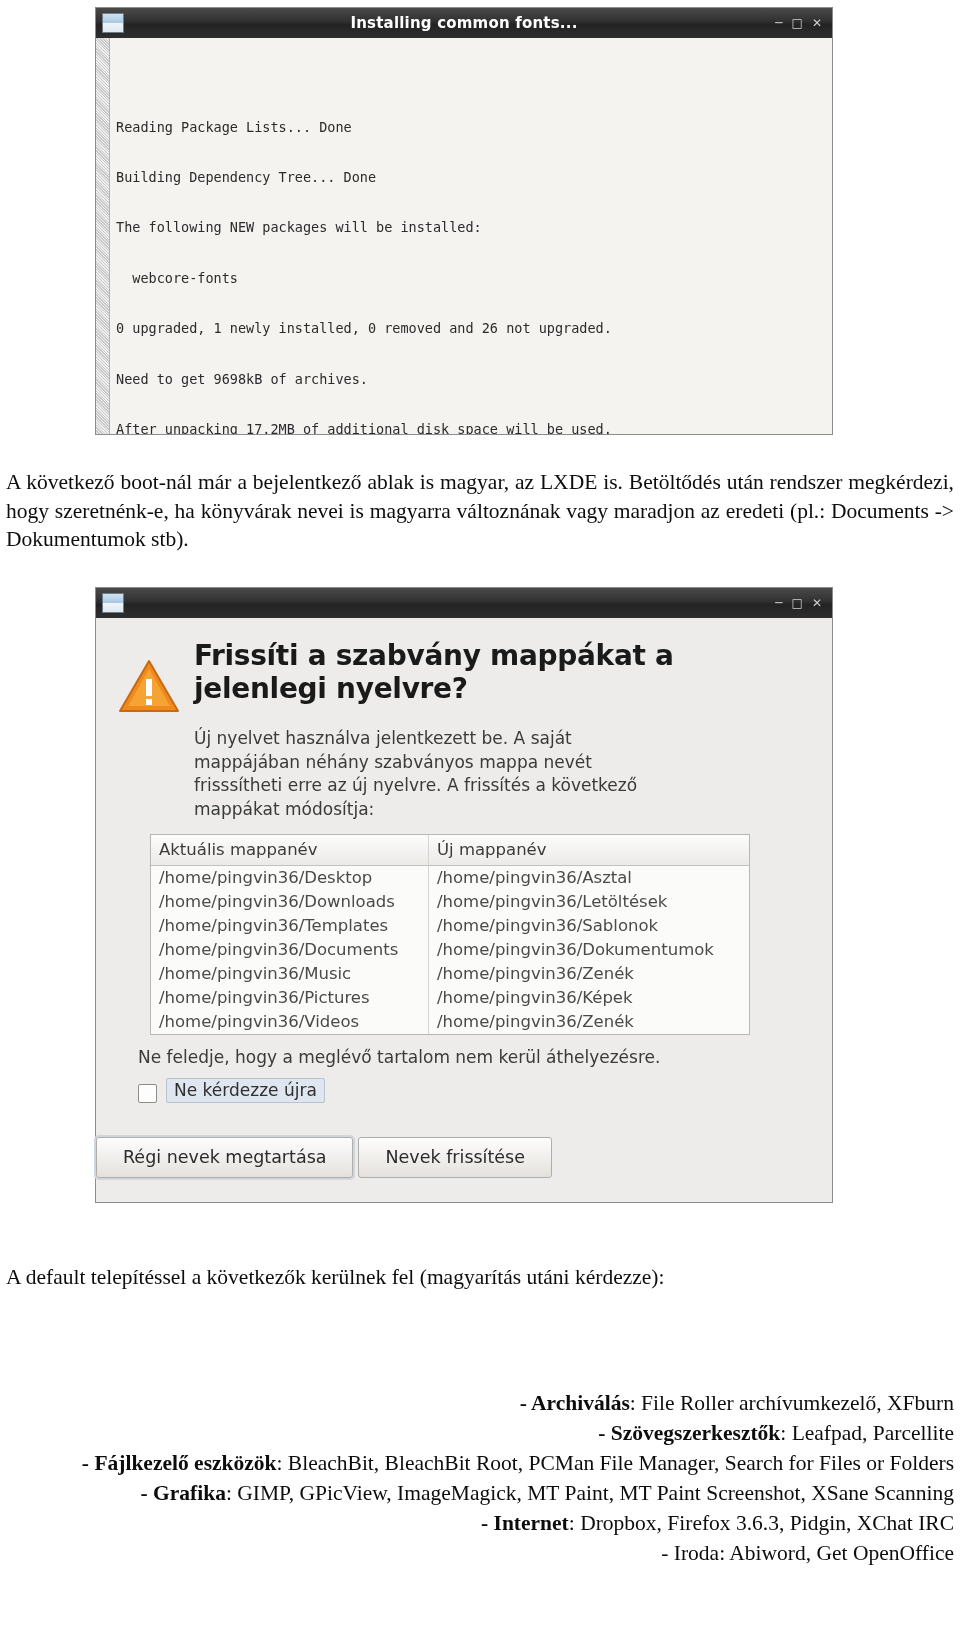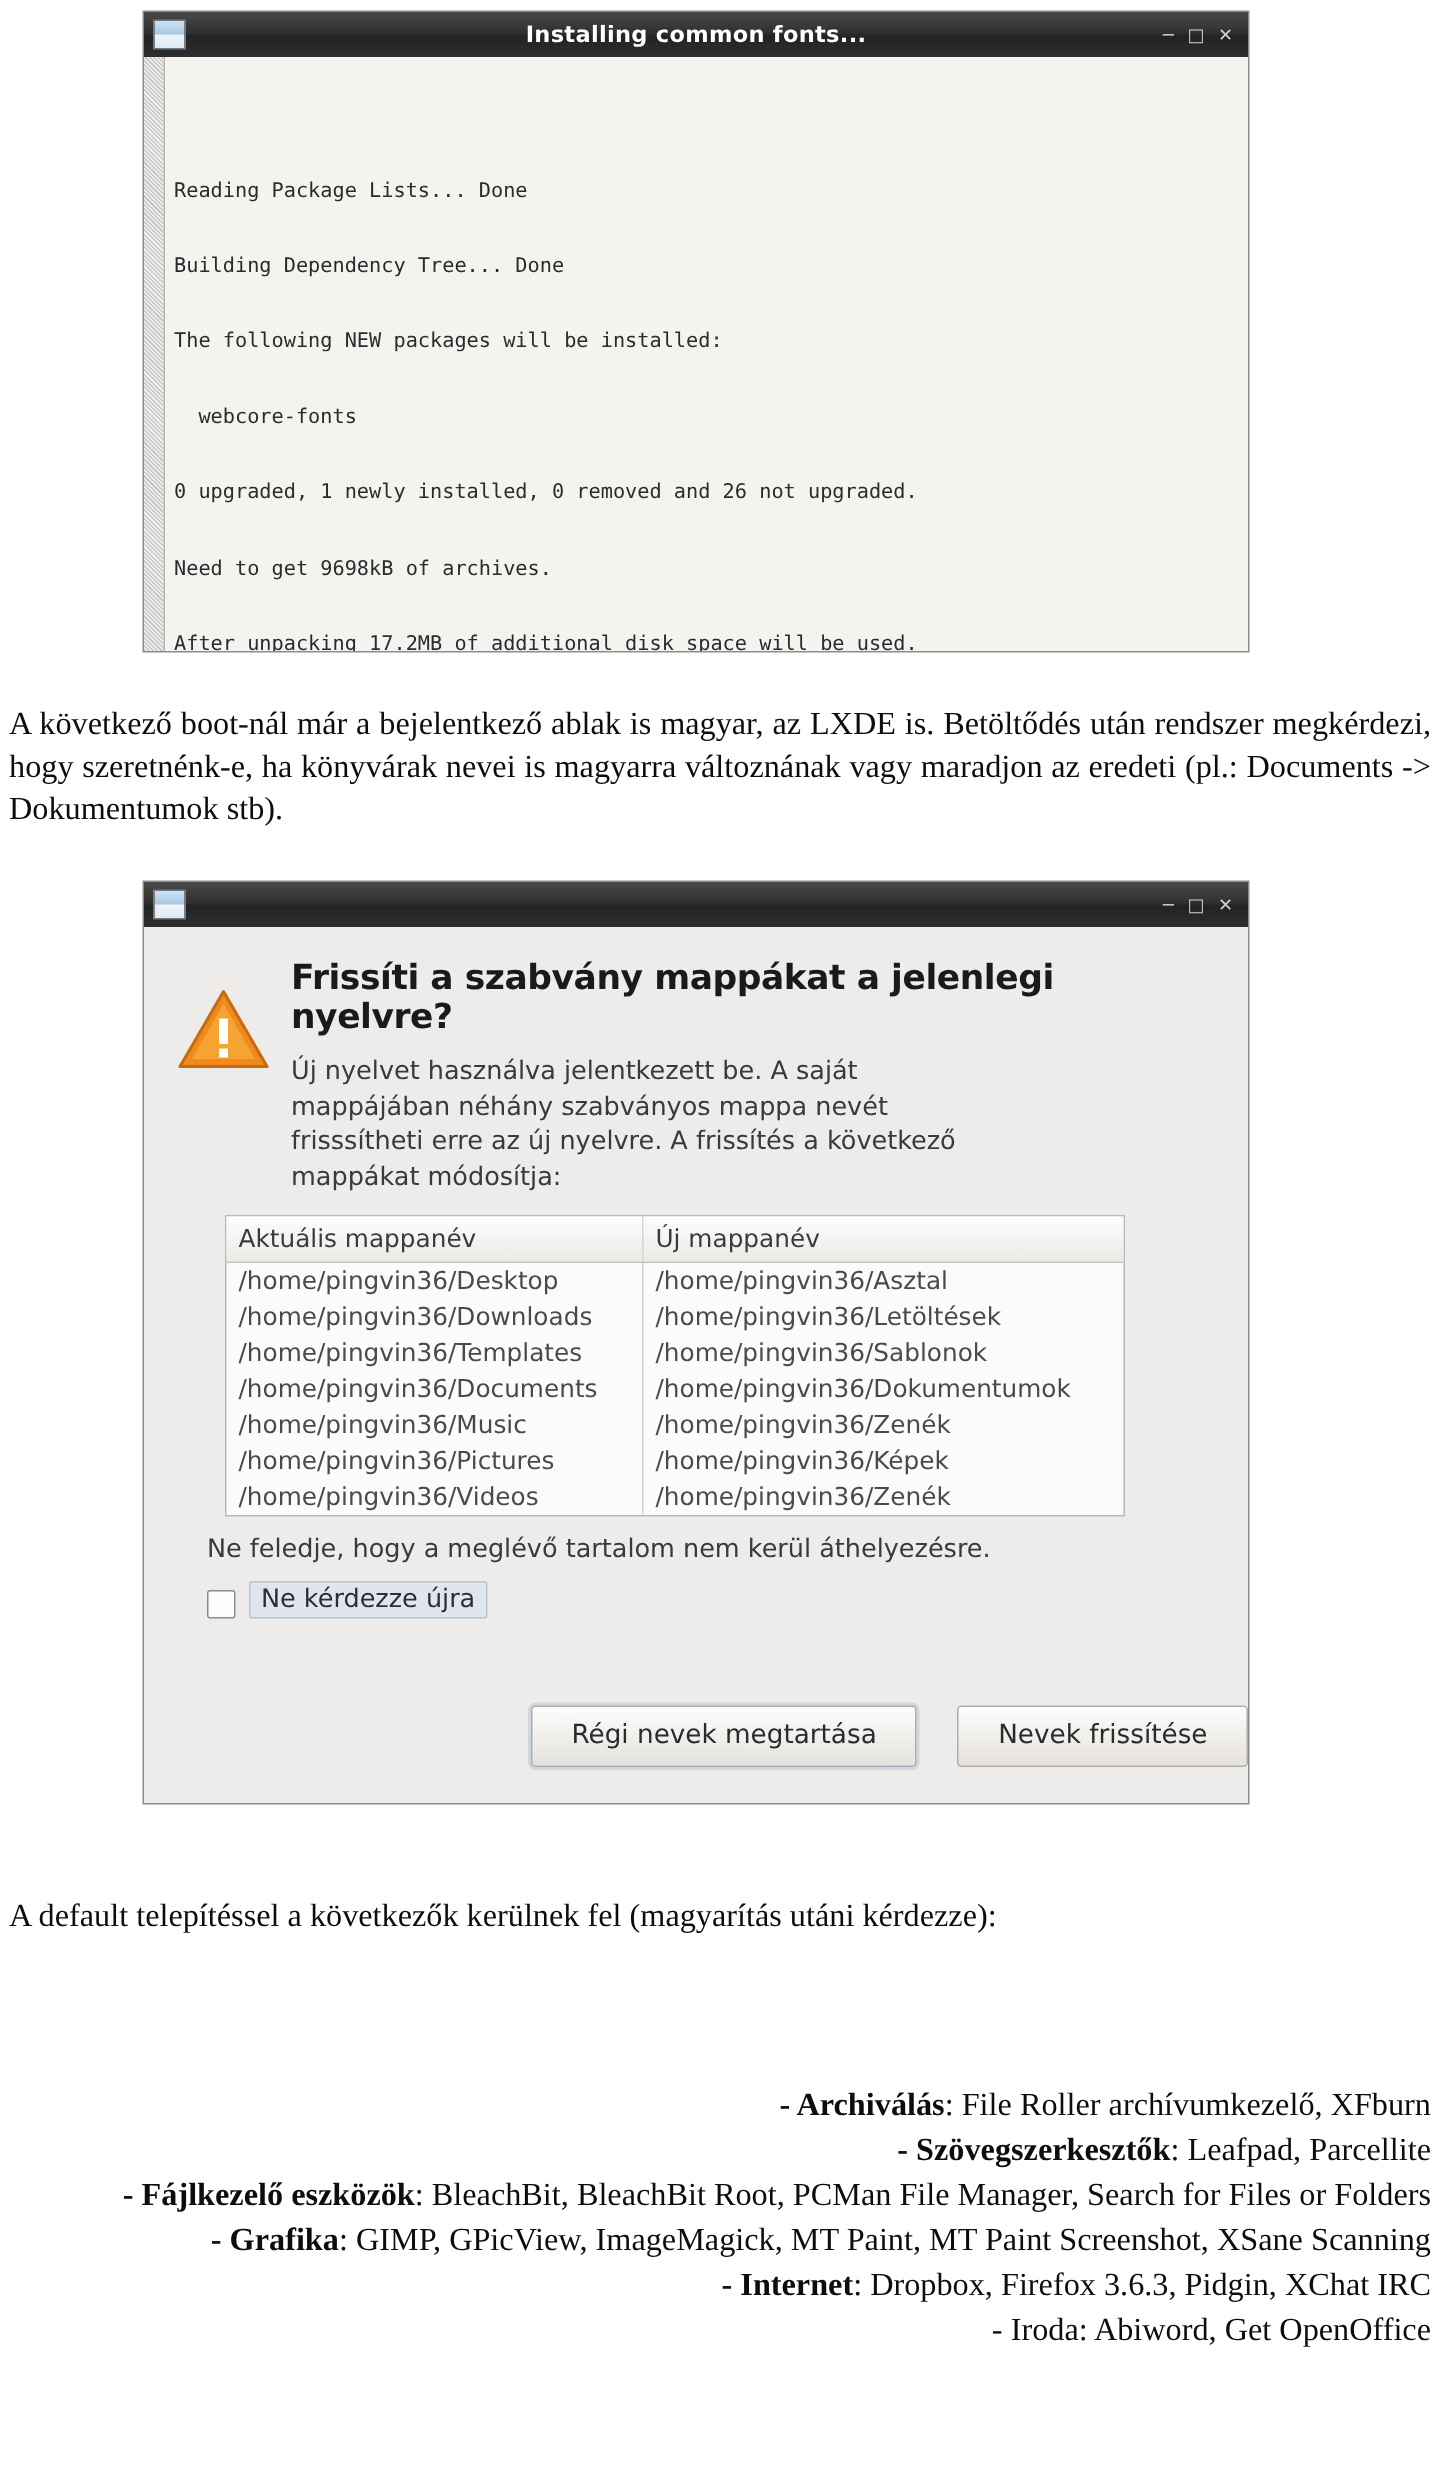--- a/index.html
+++ b/index.html
@@ -170,23 +170,23 @@
   }
   .warn-icon {
     width: 62px;
     flex: 0 0 62px;
     padding-top: 22px;
   }
   .dlg-maintext { flex: 1 1 auto; }
   .dlg-heading {
     font-family: "DejaVu Sans", sans-serif;
     font-weight: bold;
-    font-size: 23px;
+    font-size: 28px;
     color: #1a1a1a;
-    margin: 3px 0 12px 0;
+    margin: 3px 0 22px 0;
     letter-spacing: -0.3px;
   }
   .dlg-desc {
     font-family: "DejaVu Sans", sans-serif;
     font-size: 17px;
     line-height: 23.5px;
     color: #3a3a3a;
     max-width: 470px;
   }
 
@@ -243,25 +243,25 @@
     font-size: 17px;
     color: #2f2f2f;
     background: #dfe6ef;
     border: 1px solid #b9c3cf;
     padding: 1px 7px 2px 7px;
     border-radius: 2px;
   }
 
   .dlg-actions {
     position: absolute;
-    left: 0; right: 0;
+    left: 0; right: 16px;
     bottom: 24px;
     display: flex;
-    justify-content: flex-end;
-    gap: 27px;
+    justify-content: flex-start;
+    gap: 5px;
   }
   .dlg-btn {
     font-family: "DejaVu Sans", sans-serif;
     font-size: 17.5px;
     color: #2b2b2b;
     background: linear-gradient(to bottom, #fdfdfd 0%, #f0eeeb 55%, #e4e1dd 100%);
     border: 1px solid #b0aeab;
     border-radius: 3px;
     padding: 9px 26px 10px 26px;
     white-space: nowrap;

